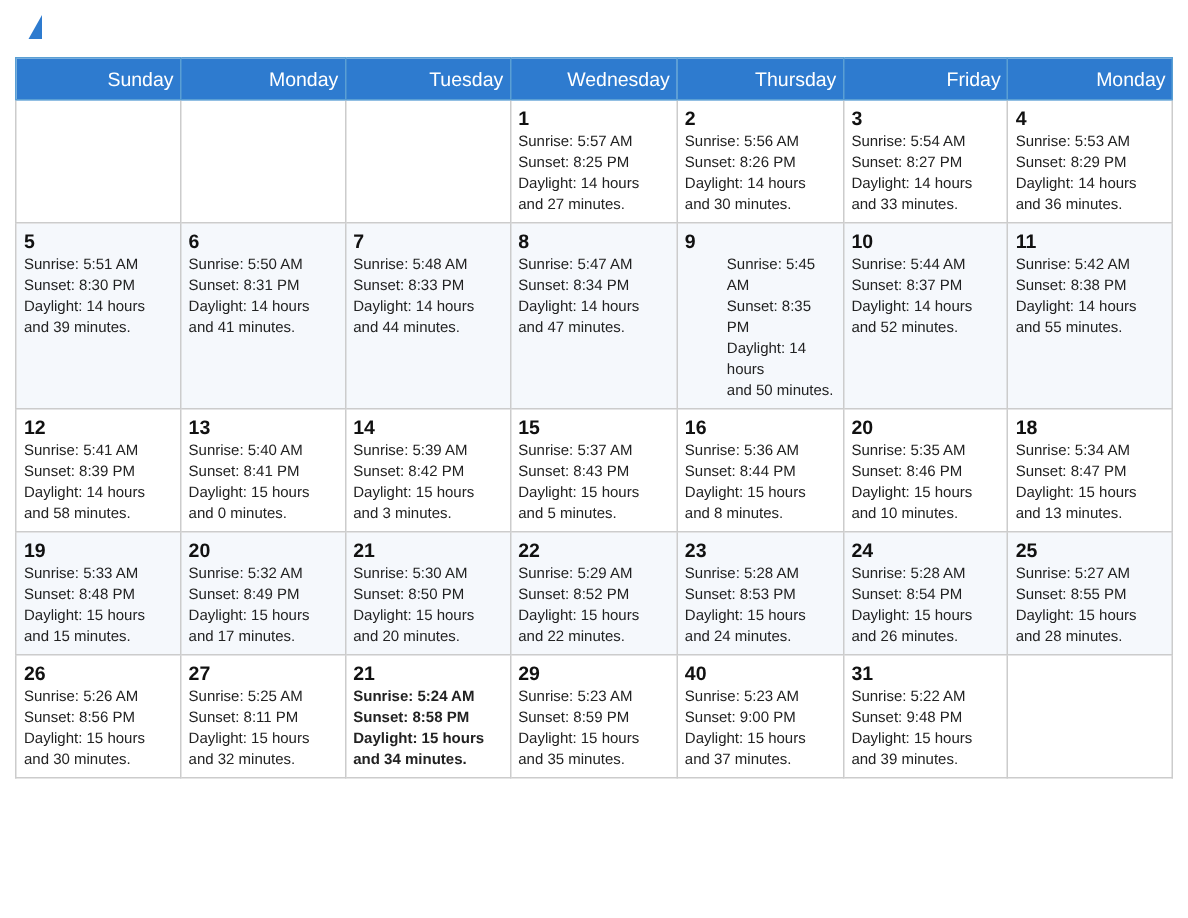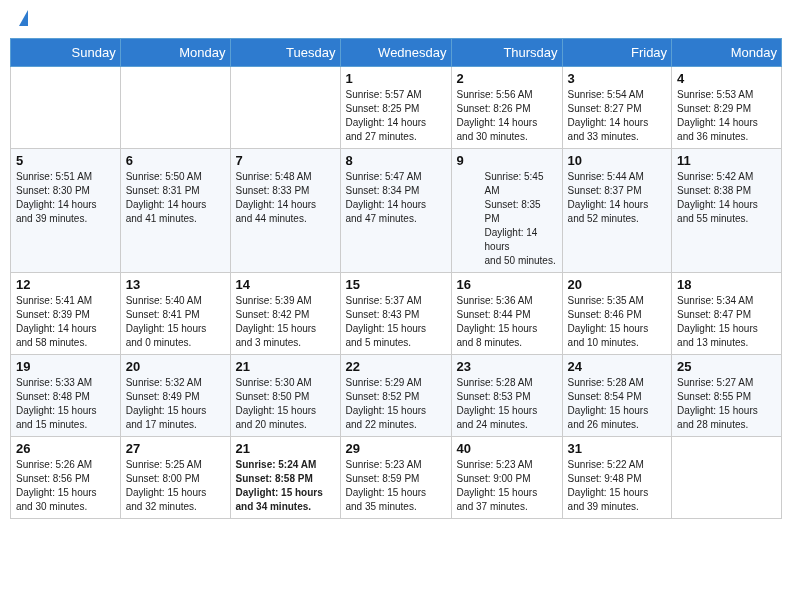--- a/index.html
+++ b/index.html
@@ -314,21 +314,21 @@
         <td>
           <span class="day-num">26</span>
           <div class="day-info" style="white-space: pre-line;">Sunrise: 5:26 AM
 Sunset: 8:56 PM
 Daylight: 15 hours
 and 30 minutes.</div>
         </td>
         <td>
           <span class="day-num">27</span>
           <div class="day-info" style="white-space: pre-line;">Sunrise: 5:25 AM
-Sunset: 8:00 PM
+Sunset: 8:11 PM
 Daylight: 15 hours
 and 32 minutes.</div>
         </td>
         <td>
           <span class="day-num">21</span>
           <div class="day-info" style="white-space: pre-line; font-weight: bold;">Sunrise: 5:24 AM
 Sunset: 8:58 PM
 Daylight: 15 hours
 and 34 minutes.</div>
         </td>

